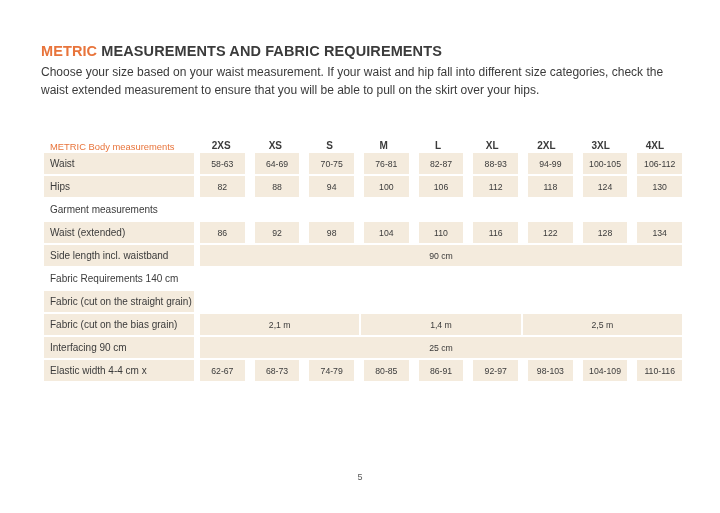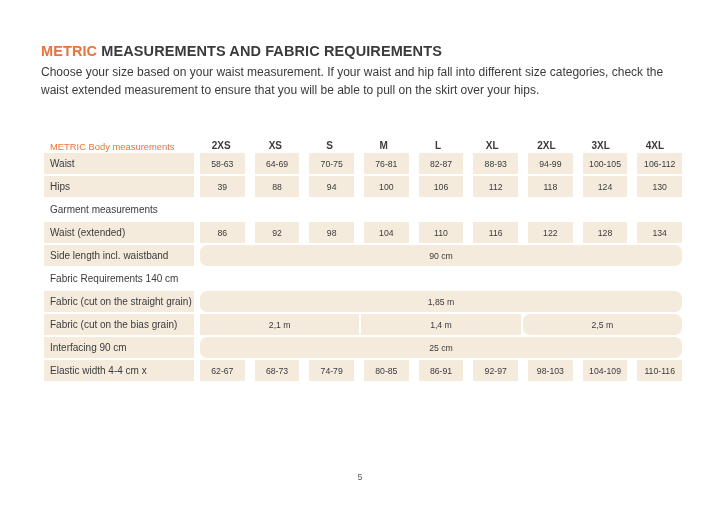--- a/index.html
+++ b/index.html
@@ -67,21 +67,21 @@
   
   .row.section .label{background:transparent;}
   .row.section{height:21px;}
 
   
   .row .span{
     flex:1 1 0;justify-content:center;
     font-size:8.7px;color:#3b3b3b;
     margin-right:2px;
   }
-  .row .span:last-child{margin-right:0;border-radius:7px;}
+  .row .span:last-child{margin-right:0;}
   .row .span.s9{flex:9 1 0;}
   .row .span.s3{flex:3 1 0;}
 
   
   .pageno{
     position:absolute;left:0;right:0;top:472px;
     text-align:center;font-size:9px;color:#5a5a5a;
   }
 </style>
 </head>
@@ -117,21 +117,21 @@
       <div class="cell val">76-81</div>
       <div class="cell val">82-87</div>
       <div class="cell val">88-93</div>
       <div class="cell val">94-99</div>
       <div class="cell val">100-105</div>
       <div class="cell val">106-112</div>
     </div>
 
     <div class="row">
       <div class="cell label">Hips</div>
-      <div class="cell val">39</div>
+      <div class="cell val">82</div>
       <div class="cell val">88</div>
       <div class="cell val">94</div>
       <div class="cell val">100</div>
       <div class="cell val">106</div>
       <div class="cell val">112</div>
       <div class="cell val">118</div>
       <div class="cell val">124</div>
       <div class="cell val">130</div>
     </div>
 
@@ -156,21 +156,20 @@
       <div class="cell label">Side length incl. waistband</div>
       <div class="cell span s9">90 cm</div>
     </div>
 
     <div class="row section">
       <div class="cell label">Fabric Requirements 140 cm</div>
     </div>
 
     <div class="row">
       <div class="cell label">Fabric (cut on the straight grain)</div>
-      <div class="cell span s9">1,85 m</div>
     </div>
 
     <div class="row">
       <div class="cell label">Fabric (cut on the bias grain)</div>
       <div class="cell span s3">2,1 m</div>
       <div class="cell span s3">1,4 m</div>
       <div class="cell span s3">2,5 m</div>
     </div>
 
     <div class="row">

